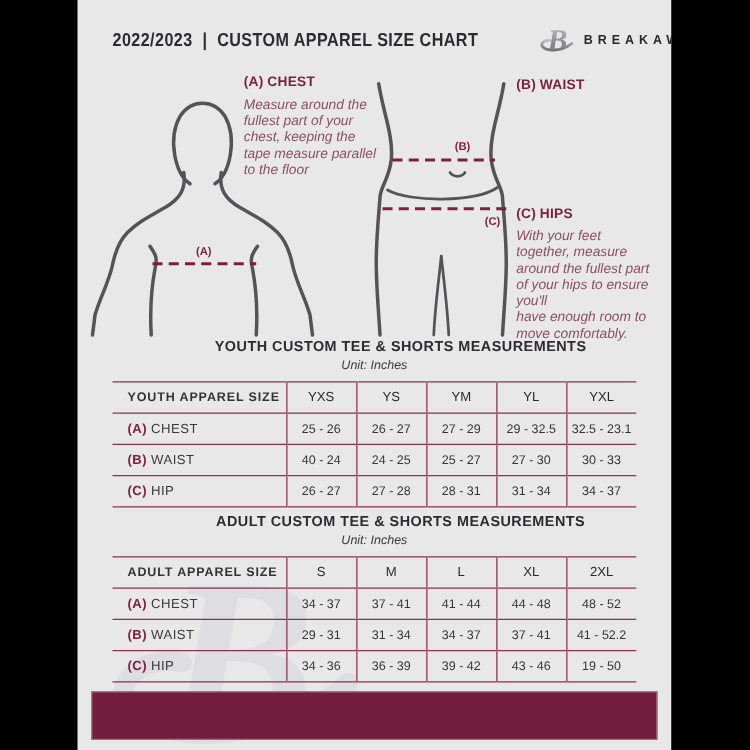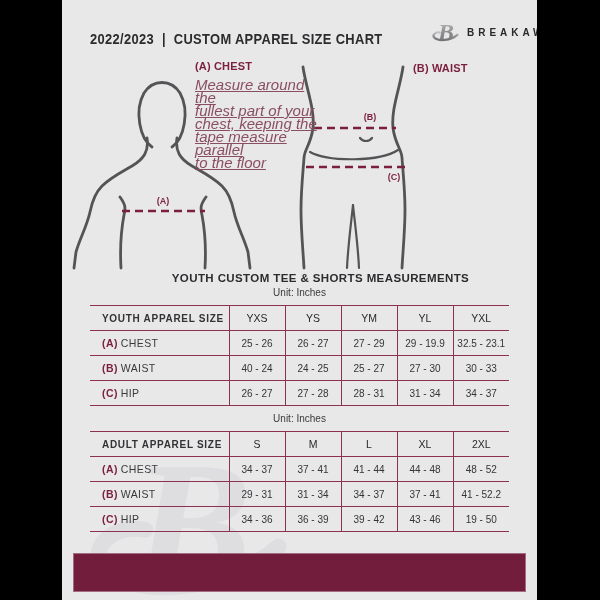--- a/index.html
+++ b/index.html
@@ -12,21 +12,21 @@
   }
   .doc {
     position:absolute; left:62px; top:0;
     width:475px; height:600px;
     background:#e8e8e9;
     overflow:hidden;
   }
   
   .doc-header {
     position:absolute; top:17px; left:28px; right:24px;
-    display:flex; justify-content:space-between; align-items:flex-end;
+    display:flex; justify-content:space-between; align-items:center;
     z-index:1;
   }
   .header-title {
     font-weight:bold; font-size:15px; color:#2c2c2e;
     letter-spacing:0.4px; white-space:pre;
     transform:scaleX(0.86); transform-origin:left center;
   }
   .brand { display:flex; align-items:center; }
   .brand-name {
     font-weight:bold; font-size:10.5px; color:#29292b;
@@ -34,35 +34,35 @@
     transform:scaleX(0.95); transform-origin:left center;
   }
   
   .guide { position:absolute; z-index:1; }
   .guide-a { left:133px; top:60px;  width:122px; }
   .guide-b { left:351px; top:62px;  width:118px; }
   .guide-c { left:351px; top:165px; width:122px; }
   .guide-heading { font-size:11px; font-weight:bold; color:#7b1f3e; letter-spacing:0.2px; }
   .guide-heading .gkey { margin-right:3px; }
   .guide-desc {
-    margin-top:6px; font-size:15px; font-style:italic;
-    color:#8a4e63; line-height:13px; white-space:pre-line;text-decoration:underline;
+    margin-top:6px; font-size:11px; font-style:italic;
+    color:#8a4e63; line-height:13px; white-space:pre-line;
   }
   .fig { position:absolute; z-index:0; }
   .fig-torso { left:6px;  top:54px; }
   .fig-lower { left:226px; top:54px; }
   
   .section { position:absolute; left:0; width:100%; z-index:1; }
   .section-youth { top:271px; }
   .section-adult { top:411px; }
   .section-title {
     margin:0; text-align:center; font-size:11.5px; font-weight:bold;
     color:#2c2c2e; letter-spacing:0.4px; line-height:14px;padding-left:42px;
   }
-  .unit { text-align:center; font-size:10px; color:#3a3a3c; line-height:12px; margin-top:2px; }
+  .unit { text-align:center; font-style:italic; font-size:10px; color:#3a3a3c; line-height:12px; margin-top:2px; }
   table.size-table {
     width:419px; margin:6px auto 0; border-collapse:collapse; table-layout:fixed;
   }
   .size-table col.c-label { width:139px; }
   .size-table col.c-val   { width:56px; }
   .size-table tr { border-top:1.5px solid #8c3150; }
   .size-table tr.last { border-bottom:1.5px solid #8c3150; }
   .size-table th, .size-table td {
     height:24px; padding:0; text-align:center; font-size:10px; color:#353537;
     background:transparent;
@@ -145,20 +145,32 @@
 tape measure parallel
 to the floor</div>
   </div>
 
   <div class="guide guide-b">
     <div class="guide-heading">
       <span class="gkey">(B)</span><span>WAIST</span>
     </div>
   </div>
 
+  <div class="guide guide-c">
+    <div class="guide-heading">
+      <span class="gkey">(C)</span><span>HIPS</span>
+    </div>
+    <div class="guide-desc">With your feet
+together, measure
+around the fullest part
+of your hips to ensure
+you'll
+have enough room to
+move comfortably.</div>
+  </div>
 
   <svg class="watermark" width="240" height="213" viewBox="0 0 36 32" opacity="0.9">
     <text x="9" y="25" font-family="Liberation Serif, serif" font-style="italic" font-weight="bold" font-size="27" fill="#dddde0">B</text>
     <path d="M31 19 C23 26 9 27 4.5 22 C2.5 19.5 6 15.5 11 16.5" stroke="#dddde0" stroke-width="2.4" fill="none" stroke-linecap="round"></path>
   </svg>
 
   <div class="section section-youth">
     <h2 class="section-title">YOUTH CUSTOM TEE &amp; SHORTS MEASUREMENTS</h2>
     <div class="unit">Unit: Inches</div>
     <table class="size-table">
@@ -179,21 +191,21 @@
           <th class="sz">YL</th>
           <th class="sz">YXL</th>
         </tr>
       </thead>
       <tbody>
         <tr>
           <td class="rowlbl"><span class="key">(A)</span><span>CHEST</span></td>
           <td>25 - 26</td>
           <td>26 - 27</td>
           <td>27 - 29</td>
-          <td>29 - 19.9</td>
+          <td>29 - 32.5</td>
           <td>32.5 - 23.1</td>
         </tr>
         <tr>
           <td class="rowlbl"><span class="key">(B)</span><span>WAIST</span></td>
           <td>40 - 24</td>
           <td>24 - 25</td>
           <td>25 - 27</td>
           <td>27 - 30</td>
           <td>30 - 33</td>
         </tr>
@@ -203,20 +215,21 @@
           <td>27 - 28</td>
           <td>28 - 31</td>
           <td>31 - 34</td>
           <td>34 - 37</td>
         </tr>
       </tbody>
     </table>
   </div>
 
   <div class="section section-adult">
+    <h2 class="section-title">ADULT CUSTOM TEE &amp; SHORTS MEASUREMENTS</h2>
     <div class="unit">Unit: Inches</div>
     <table class="size-table">
       <colgroup>
           <col class="c-label">
           <col class="c-val">
           <col class="c-val">
           <col class="c-val">
           <col class="c-val">
           <col class="c-val">
         </colgroup>

